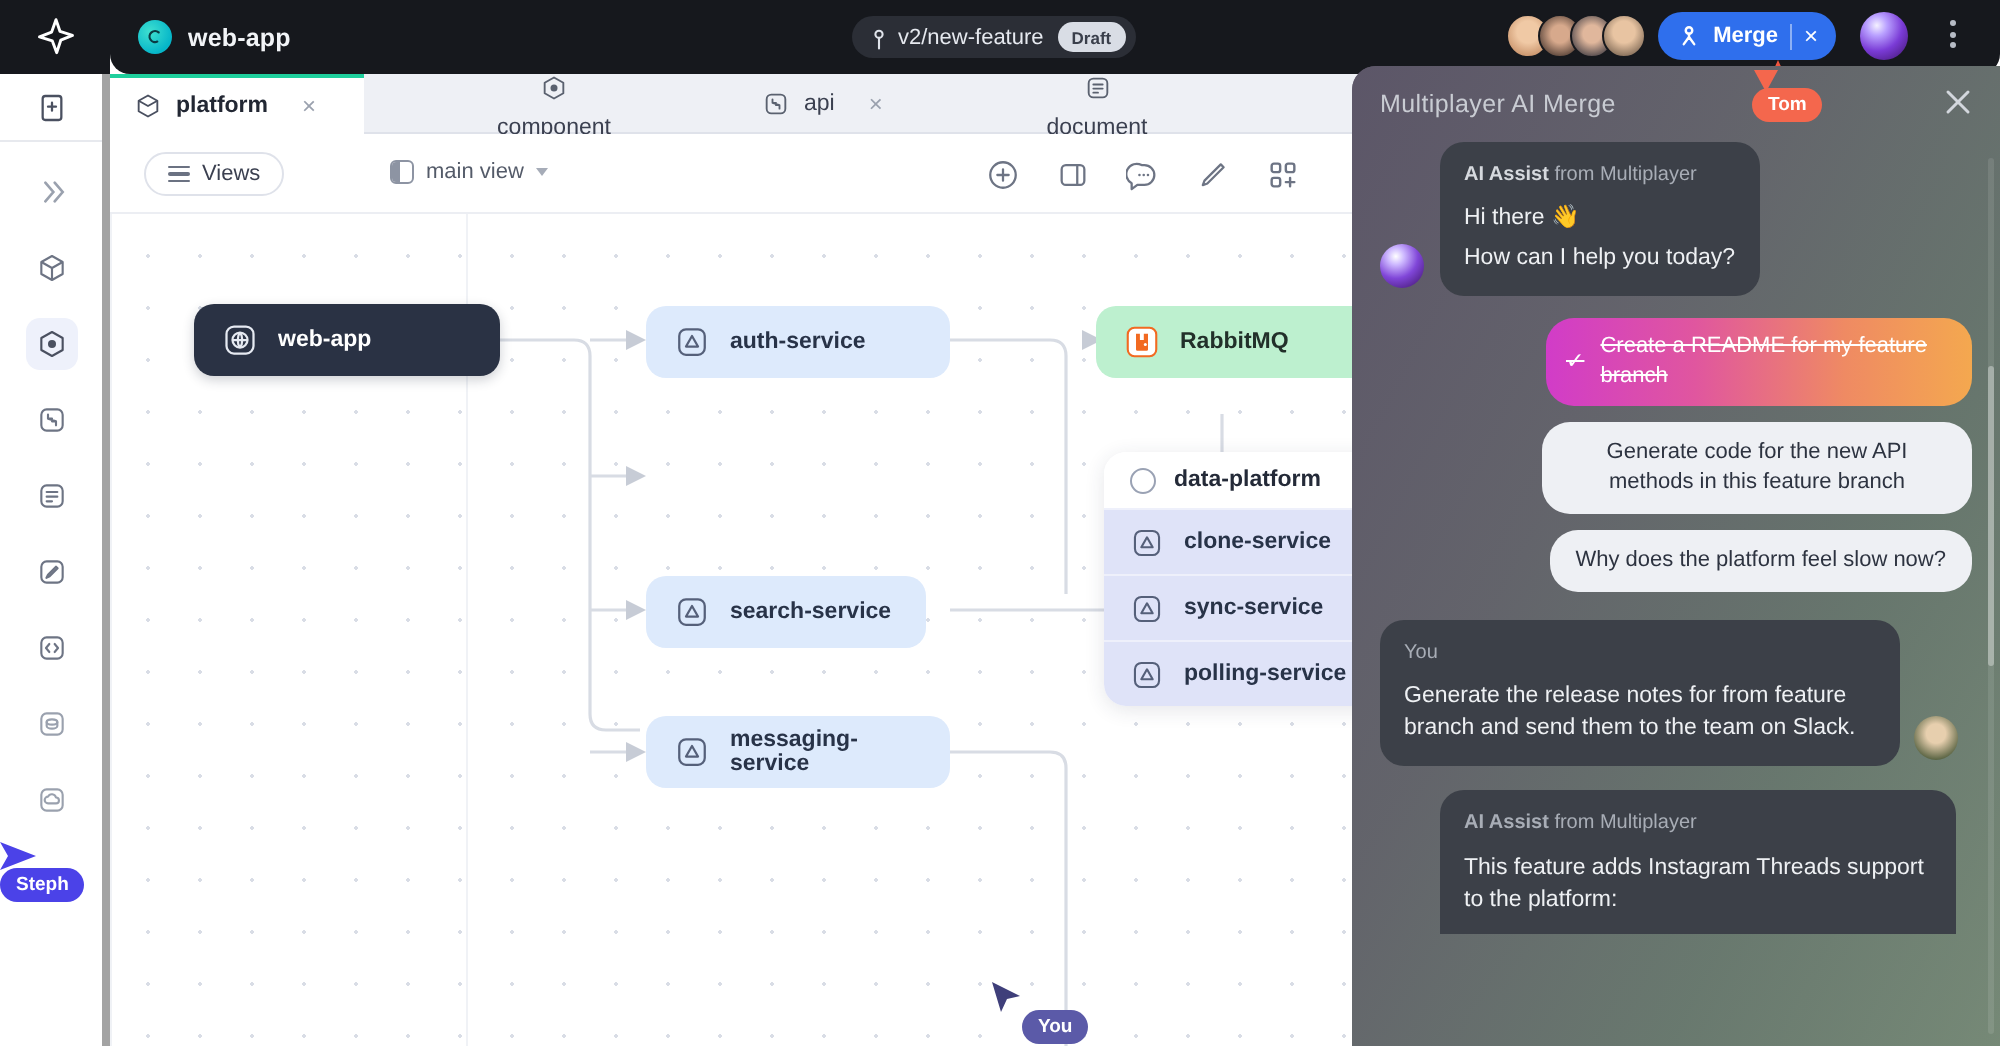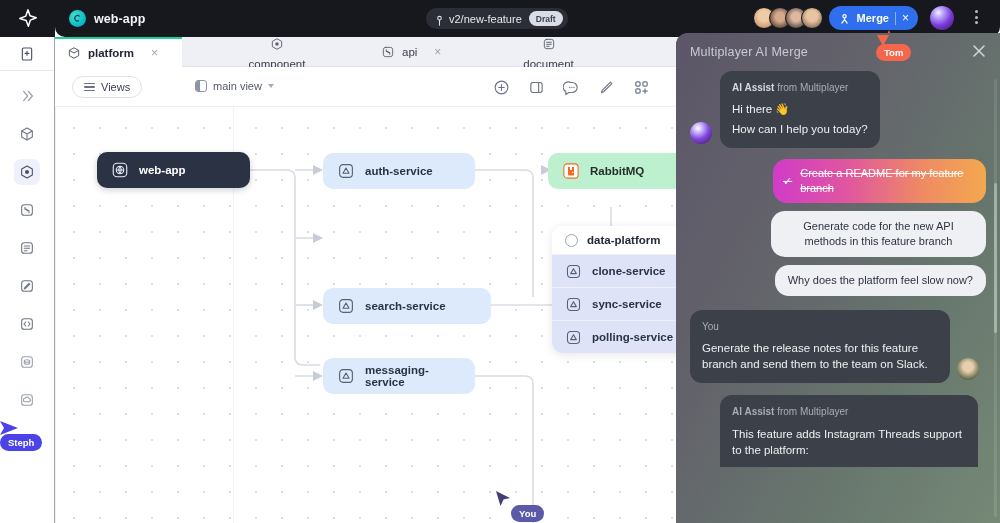--- a/index.html
+++ b/index.html
@@ -71,21 +71,21 @@
     position:absolute; right:46px; top:6px; width:24px;height:24px;border-radius:50%;
     background: radial-gradient(circle at 35% 28%, #f4f1ff 0%, #b9a0ff 22%, #7a3bd6 55%, #3d1266 100%);
   }
   .kebab{ position:absolute; right:22px; top:10px; width:4px; display:flex;
           flex-direction:column; gap:2.5px; align-items:center;}
   .kebab i{width:3px;height:3px;border-radius:50%;background:#b7bcc6;display:block;}
 
   
   .rail {
     position:absolute; left:0; top:37px; width:55px; height:486px;
-    background:#ffffff; border-right:1px solid #a3a3a3;
+    background:#ffffff; border-right:4px solid #a3a3a3;
   }
   .rail-top {
     height:34px; border-bottom:1px solid #e7e9ee;
     display:flex; align-items:center; justify-content:center;
   }
   .rail-icons{ padding-top:12px; display:flex; flex-direction:column;
                align-items:center; gap:12px;}
   .rail-ic{ width:26px;height:26px;border-radius:7px; display:flex;
             align-items:center;justify-content:center; cursor:pointer;}
   .rail-ic.active{ background:#eef1fb; }
@@ -538,21 +538,21 @@
       <span class="nicon">
         <svg viewBox="0 0 24 24" fill="none" stroke="#55607a" stroke-width="1.5" stroke-linejoin="round">
             <rect x="3.5" y="3.5" width="17" height="17" rx="4.5"></rect>
             <path d="M12 8l4 7H8z"></path>
           </svg>
       </span>
       <span>auth-service</span>
     </div>
 
 
-    <div class="node node-blue" style="left:268px; top:181px; width:168px;">
+    <div class="node node-blue" style="left:268px; top:181px; width:140px;">
       <span class="nicon">
         <svg viewBox="0 0 24 24" fill="none" stroke="#55607a" stroke-width="1.5" stroke-linejoin="round">
             <rect x="3.5" y="3.5" width="17" height="17" rx="4.5"></rect>
             <path d="M12 8l4 7H8z"></path>
           </svg>
       </span>
       <span>search-service</span>
     </div>
 
     <div class="node node-blue" style="left:268px; top:251px; width:152px;">
@@ -655,21 +655,21 @@
           <span>Generate code for the new API methods in this feature branch</span>
         </div>
         <div class="sugg">
           <span>Why does the platform feel slow now?</span>
         </div>
       </div>
 
       <div class="you-row">
         <div class="you-bubble">
           <div class="meta">You</div>
-          <p>Generate the release notes for this feature branch and send them to the team on Slack.</p>
+          <p>Generate the release notes for from feature branch and send them to the team on Slack.</p>
         </div>
         <span class="you-av"></span>
       </div>
 
       <div class="last-row">
         <span style="width:22px;flex:none;"></span>
         <div class="last-bubble">
           <div class="meta">
             <b>AI Assist</b>
             <span>from Multiplayer</span>

